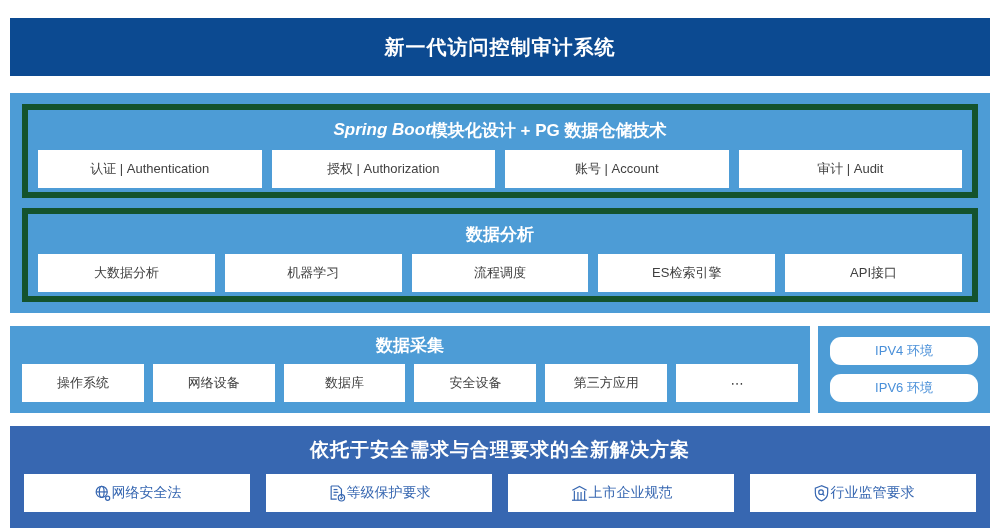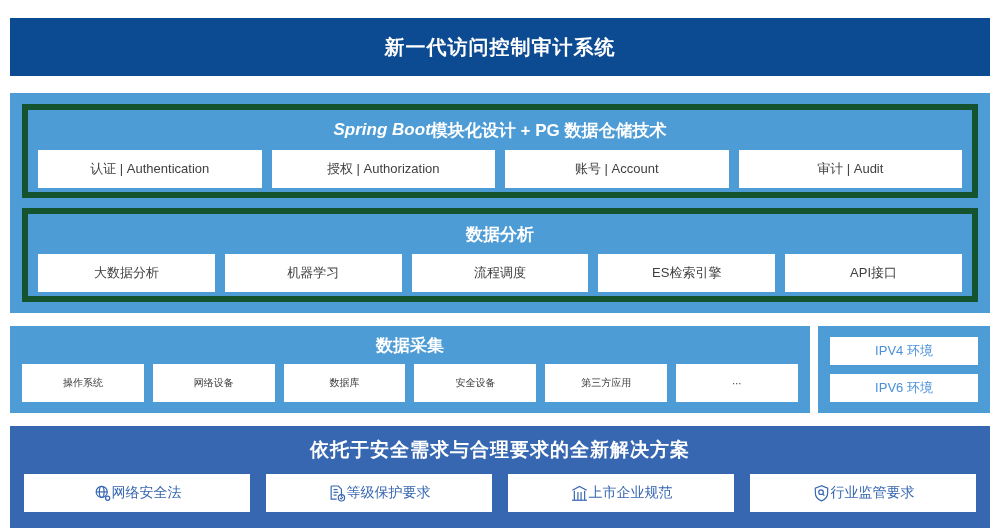--- a/index.html
+++ b/index.html
@@ -55,30 +55,30 @@
     color:#404040; font-size:13px; white-space:nowrap;
   }
 
   
   .collect-title {
     width:100%; height:38px;
     display:flex; align-items:center; justify-content:center;
     color:#ffffff; font-size:17px; font-weight:bold;border-radius:14px;
   }
   .collect-row { display:flex; gap:9px; padding:0 12px; }
-  .collect-row .chip { height:38px; font-size:10px; }
+  .collect-row .chip { height:38px; font-size:13px; }
 
   
   .env-inner {
     padding:11px 12px; display:flex; flex-direction:column; gap:9px;
   }
   .env-chip {
     height:28px; background:#ffffff;
     display:flex; align-items:center; justify-content:center;
-    color:#4a90d9; font-size:13px;
+    color:#4a90d9; font-size:13px;border-radius:11px;
   }
 
   
   .solution-title {
     width:100%; height:48px;
     display:flex; align-items:center; justify-content:center;
     color:#ffffff; font-size:19px; font-weight:bold; letter-spacing:1px;
   }
   .solution-row { display:flex; gap:16px; padding:0 14px; }
   .solution-chip {

